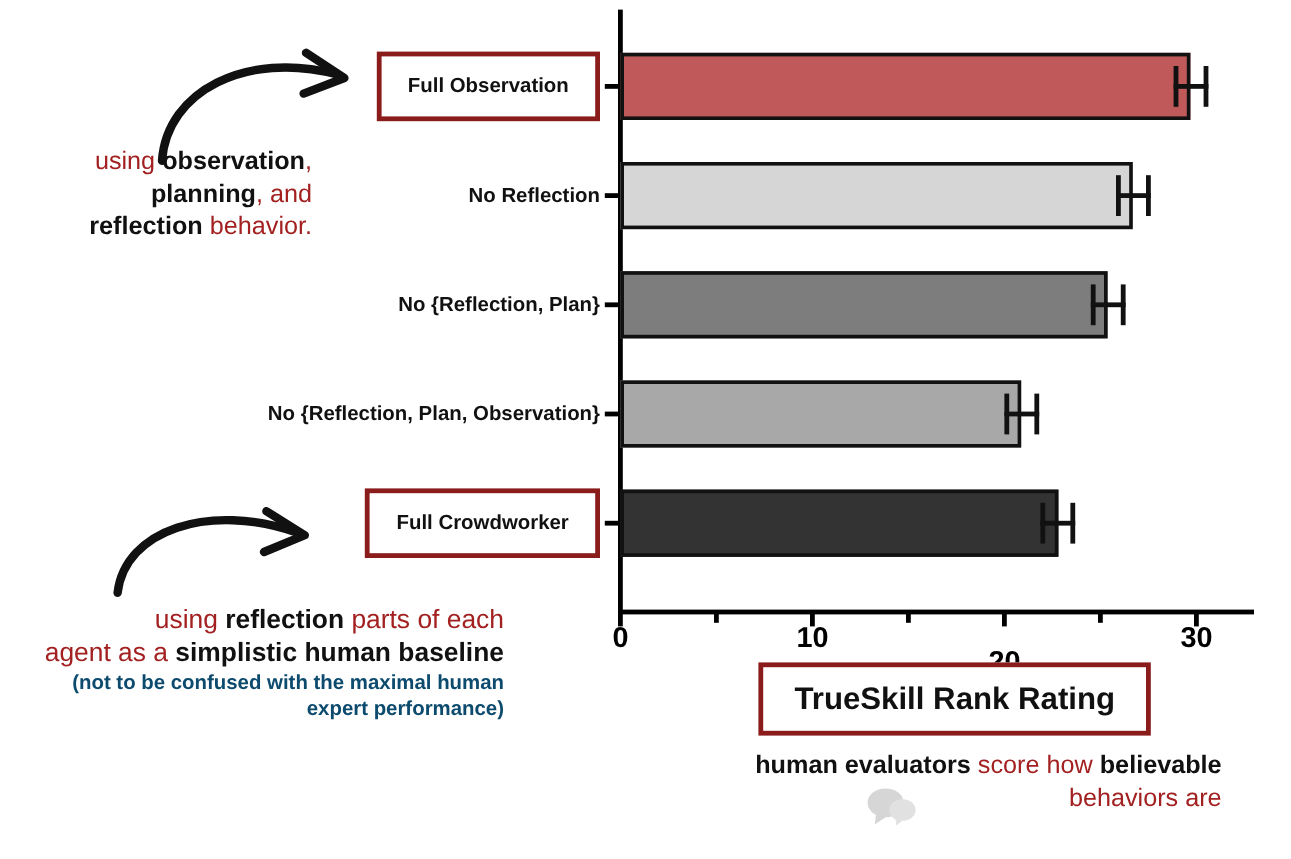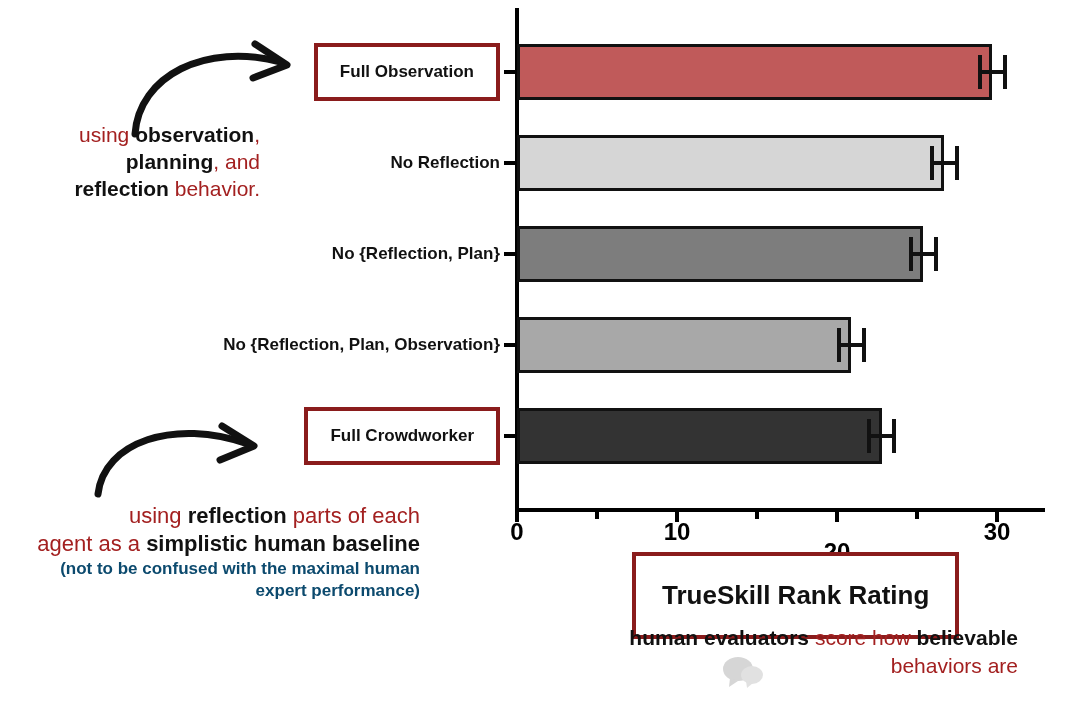--- a/index.html
+++ b/index.html
@@ -65,21 +65,21 @@
     padding:15px 22px 15px 22px;
     background:#fff;
   }
 
   
   .title-box{
     position:absolute;
     left:632px;top:552px;
     border:4px solid #8a1c1c;
     background:#fff;
-    padding:24px 26px;
+    padding:11px 26px;
     font-size:26px;font-weight:bold;color:#111;
     white-space:nowrap;
   }
 
   
   .anno{position:absolute;text-align:right;line-height:1.28;}
   .anno .ln{display:block;white-space:nowrap;}
   .red{color:#a32020;}
   .blk{color:#111;font-weight:bold;}
 

